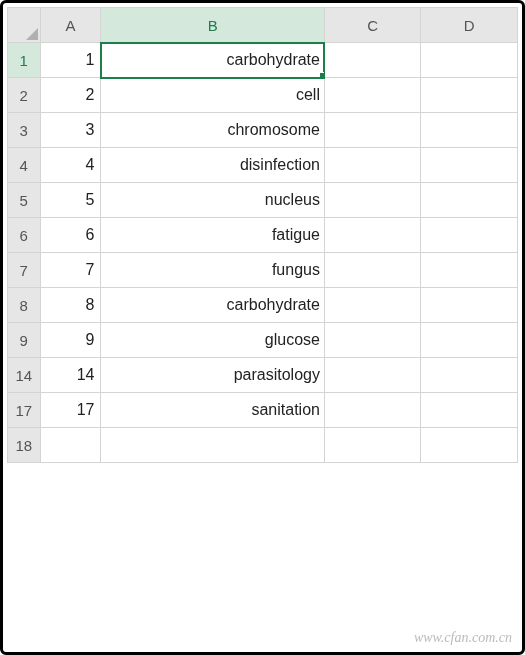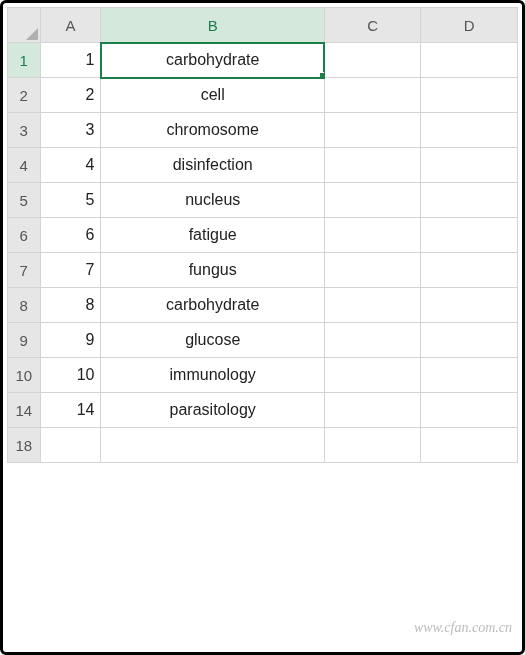--- a/index.html
+++ b/index.html
@@ -54,21 +54,21 @@
   }
   td.cell {
     background: #fff;
     font-size: 16px;
     color: #222;
     padding: 0 4px;
     overflow: hidden;
     white-space: nowrap;
   }
   td.colA { text-align: right; padding-right: 6px; }
-  td.colB { text-align: center; padding-left: 4px; }
+  td.colB { text-align: right; padding-left: 4px; }
   
   .selected {
     outline: 2px solid #1a7f4b;
     outline-offset: -1px;
     position: relative;
   }
   .selected::after {
     content: "";
     position: absolute;
     right: -3px;
@@ -79,21 +79,21 @@
     border: 1px solid #fff;
   }
   
   th.active-col, th.active-row {
     background: #d4e8dc;
     color: #1a7f4b;
   }
   .watermark {
     position: absolute;
     right: 10px;
-    bottom: 16px;
+    bottom: 6px;
     font-family: Georgia, "Times New Roman", serif;
     font-style: italic;
     font-size: 14px;
     color: rgba(180,180,180,0.9);
     text-shadow: 0 0 2px rgba(255,255,255,0.6);
     pointer-events: none;
   }
 </style>
 </head>
 <body>
@@ -170,30 +170,30 @@
         <td class="cell colD"></td>
       </tr>
       <tr>
         <th class="rowhdr">9</th>
         <td class="cell colA">9</td>
         <td class="cell colB">glucose</td>
         <td class="cell colC"></td>
         <td class="cell colD"></td>
       </tr>
       <tr>
-        <th class="rowhdr">10</th>
-        <td class="cell colA">10</td>
-        <td class="cell colB">immunology</td>
-        <td class="cell colC"></td>
-        <td class="cell colD"></td>
-      </tr>
-      <tr>
         <th class="rowhdr">14</th>
         <td class="cell colA">14</td>
         <td class="cell colB">parasitology</td>
+        <td class="cell colC"></td>
+        <td class="cell colD"></td>
+      </tr>
+      <tr>
+        <th class="rowhdr">17</th>
+        <td class="cell colA">17</td>
+        <td class="cell colB">sanitation</td>
         <td class="cell colC"></td>
         <td class="cell colD"></td>
       </tr>
       <tr>
         <th class="rowhdr">18</th>
         <td class="cell colA"></td>
         <td class="cell colB"></td>
         <td class="cell colC"></td>
         <td class="cell colD"></td>
       </tr>

